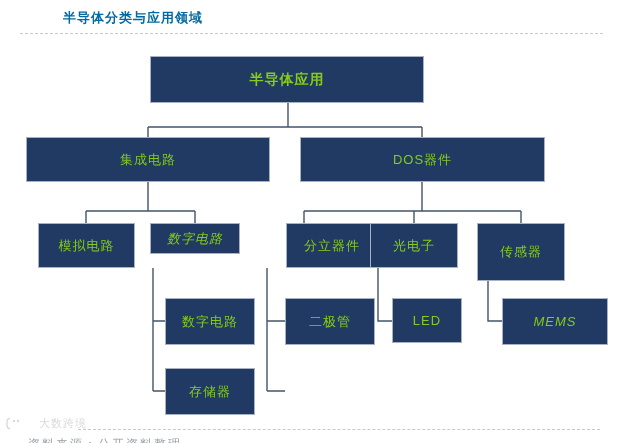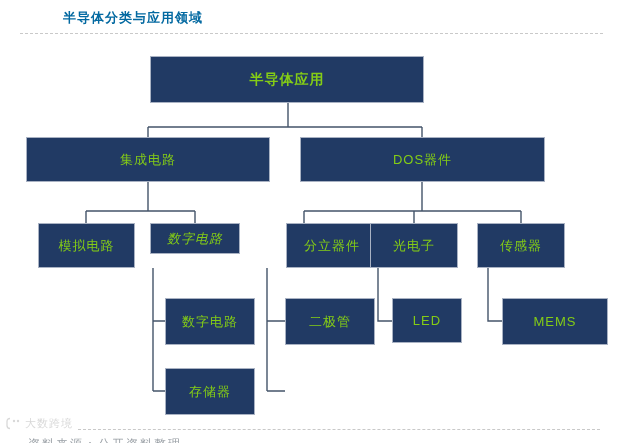--- a/index.html
+++ b/index.html
@@ -16,42 +16,42 @@
   .dash-top{left:20px;top:33px;width:583px;}
   .dash-bottom{left:78px;top:429px;width:522px;}
   .node{
     position:absolute;display:flex;align-items:center;justify-content:center;
     background:#213a64;border:1px solid #a9b2c3;box-sizing:border-box;
     color:#84cc16;font-size:13px;letter-spacing:1px;text-align:center;
   }
   .node.lvl1{font-weight:bold;font-size:14px;}
   svg.connectors{position:absolute;left:0;top:0;}
   .watermark{
-    position:absolute;left:5px;top:416px;display:flex;align-items:center;gap:2px;
+    position:absolute;left:5px;top:416px;display:flex;align-items:center;gap:16px;
     color:#b9b9b9;opacity:.55;font-size:11px;letter-spacing:1px;
   }
   .watermark svg{display:block;}
   .footer-src{
     position:absolute;left:28px;top:436px;
     font-size:12px;color:#9aa0a6;letter-spacing:2px;white-space:nowrap;
   }
 
   
   #n-root{left:150px;top:56px;width:274px;height:47px;}
   #n-ic{left:26px;top:137px;width:244px;height:45px;}
   #n-dos{left:300px;top:137px;width:245px;height:45px;}
   #n-analog{left:38px;top:223px;width:97px;height:45px;}
   #n-digital{left:150px;top:223px;width:90px;height:31px;font-style:italic;}
   #n-discrete{left:258px;top:223px;width:92px;height:45px;margin-left:28px;}
   #n-opto{left:370px;top:223px;width:88px;height:45px;}
-  #n-sensor{left:477px;top:223px;width:88px;height:45px;}
+  #n-sensor{left:477px;top:223px;width:88px;height:58px;}
   #n-micro{left:165px;top:298px;width:90px;height:47px;}
   #n-diode{left:285px;top:298px;width:90px;height:47px;font-family:Liberation Mono, monospace;}
   #n-led{left:392px;top:298px;width:70px;height:45px;}
-  #n-mems{left:502px;top:298px;width:106px;height:47px;}
+  #n-mems{left:502px;top:298px;width:106px;height:47px;font-style:italic;}
   #n-memory{left:165px;top:368px;width:90px;height:47px;}
   #n-transistor{left:285px;top:368px;width:90px;height:47px;}
 </style>
 </head>
 <body>
 
 <div id="stage">
 
   <div class="page-title">半导体分类与应用领域</div>
 

